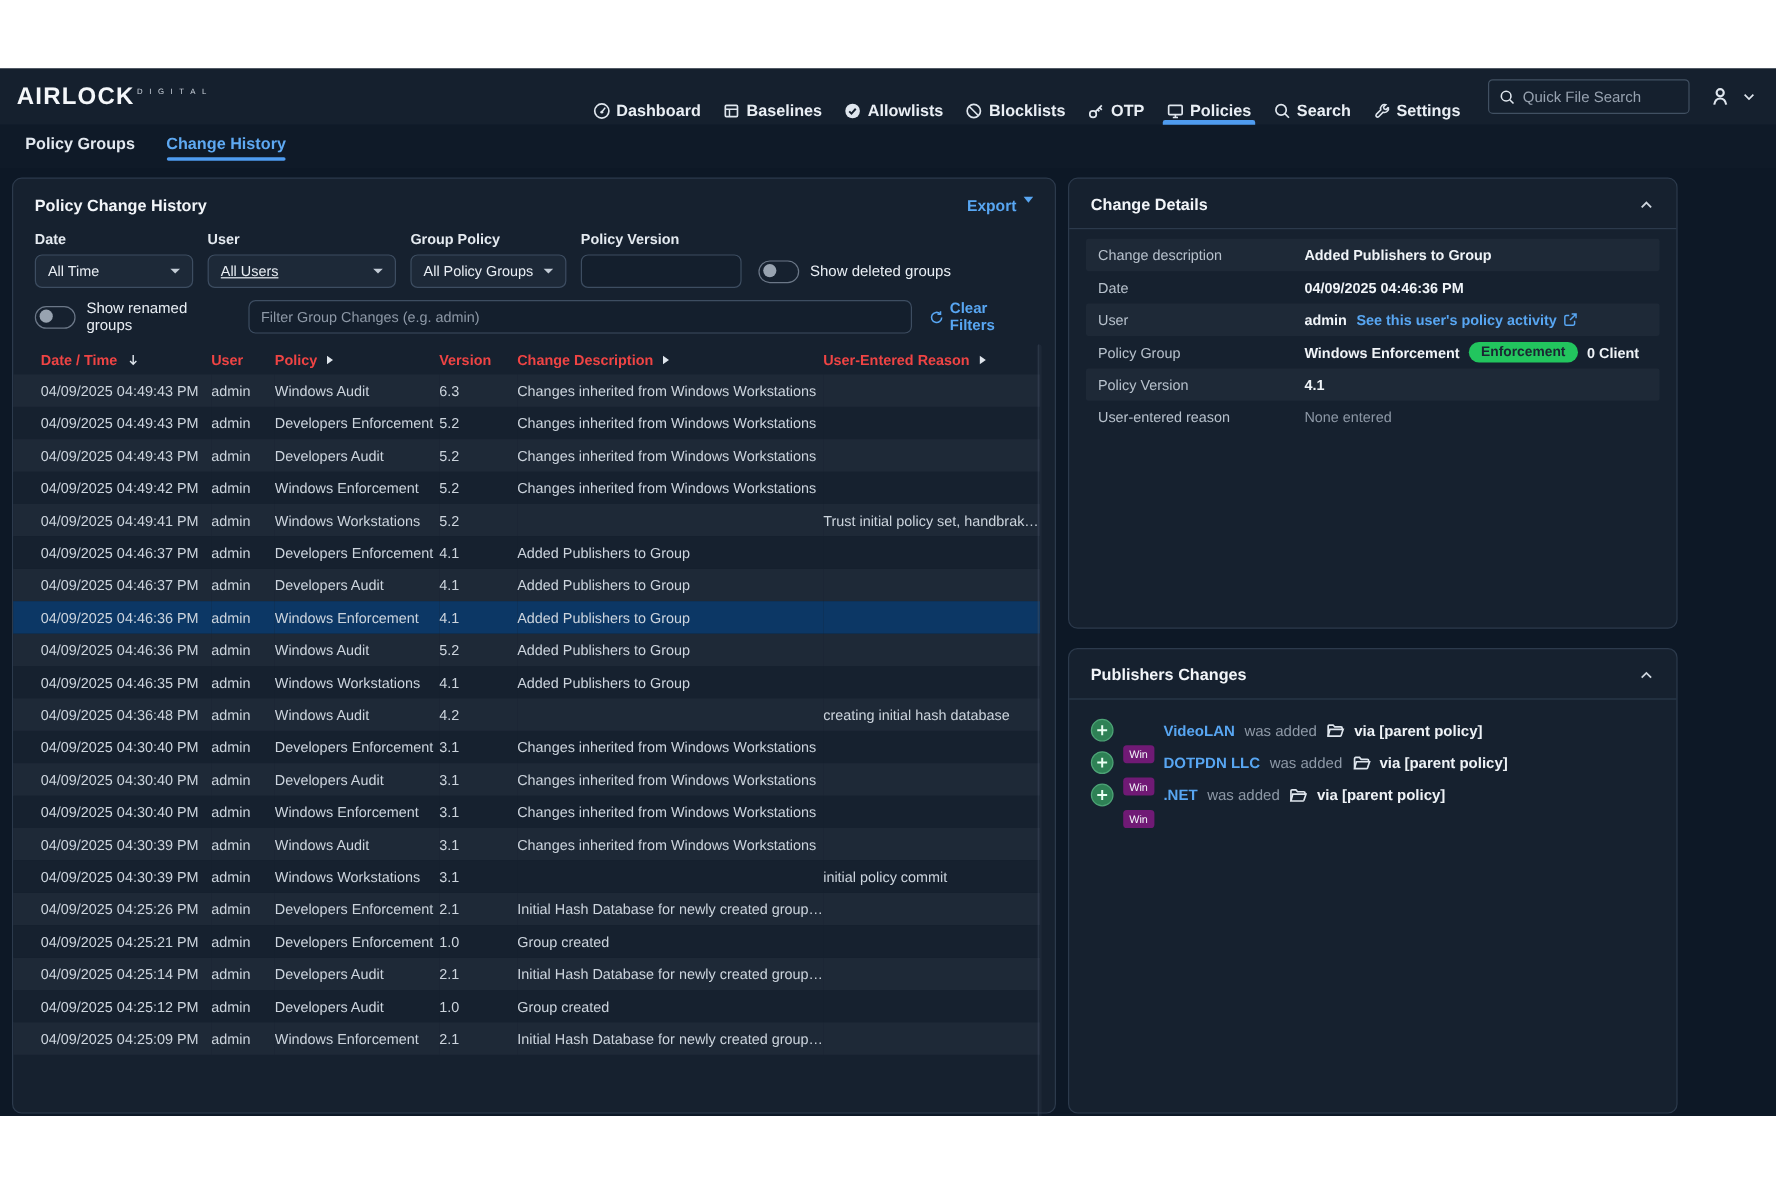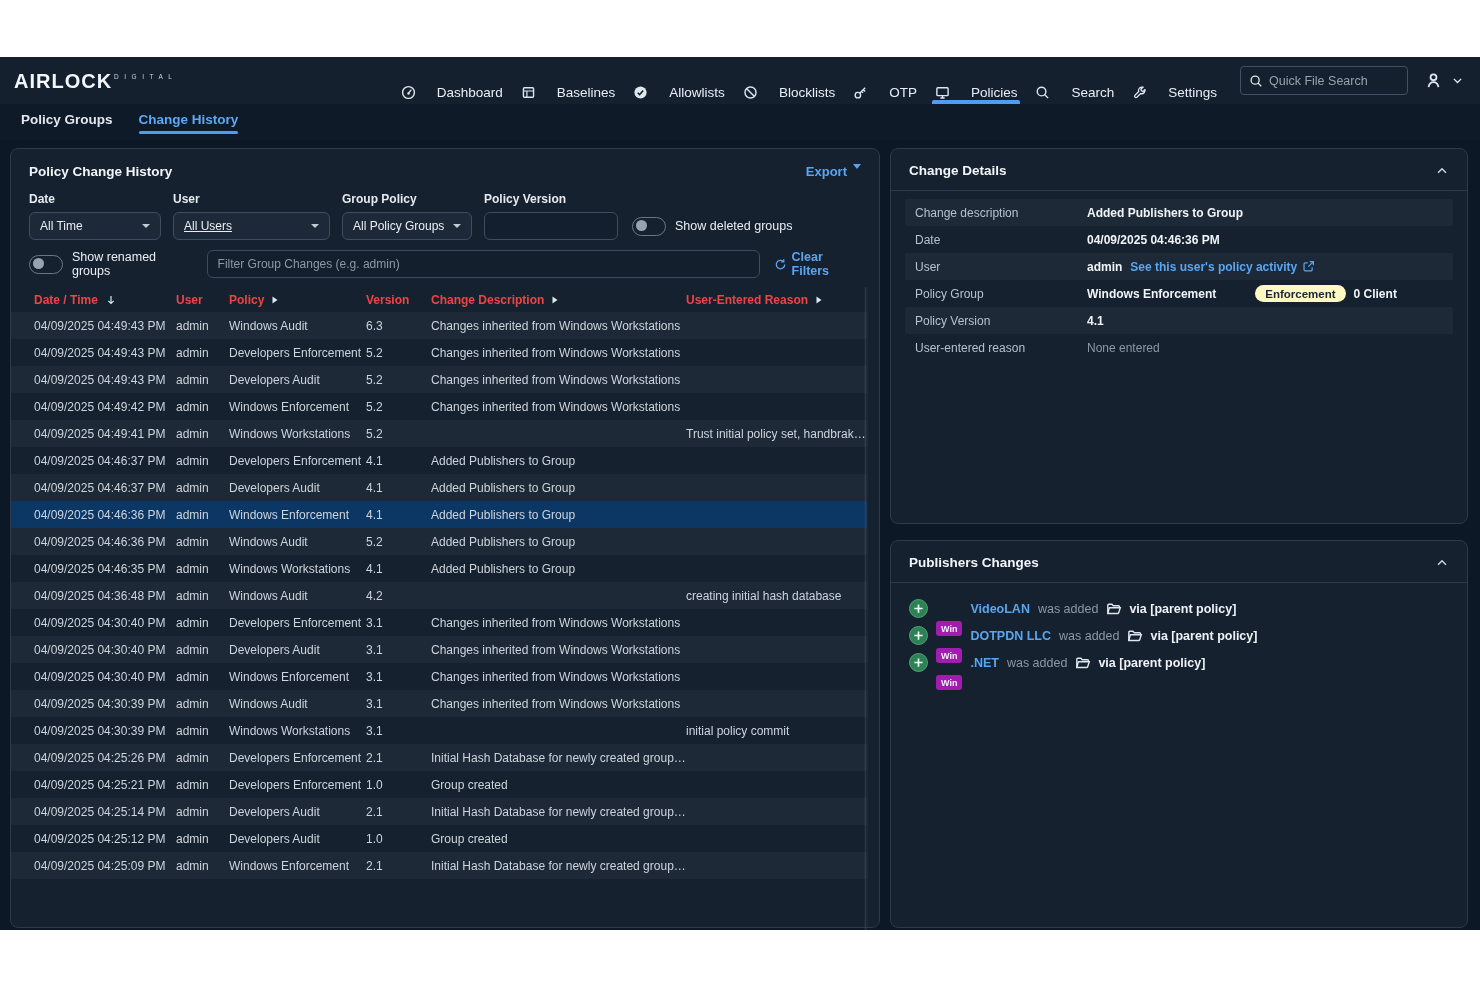--- a/index.html
+++ b/index.html
@@ -5,21 +5,21 @@
   * { margin:0; padding:0; box-sizing:border-box; }
   html,body { width:1480px; height:987px; background:#ffffff; font-family:"Liberation Sans", sans-serif; }
   .app { position:absolute; top:57px; left:0; width:1480px; height:873px; background:#0d1826; overflow:hidden; }
 
   
   .nav { height:47px; background:#15202e; display:flex; align-items:center; padding:0 16px 0 14px; }
   .brand { display:flex; flex-direction:row; line-height:1; margin-right:20px; }
   .brand-main { color:#f4f7fa; font-weight:bold; font-size:20px; letter-spacing:1px; }
   .brand-sub { color:#cdd5de; font-size:6.5px; letter-spacing:5.5px; margin-top:3px; padding-left:2px; }
   .nav-menu { margin-left:auto; display:flex; align-items:stretch; height:47px; }
-  .nav-item { display:flex; align-items:center; gap:21px; color:#e9eef4; font-size:13.5px; font-weight:400;
+  .nav-item { display:flex; align-items:center; gap:5px; color:#e9eef4; font-size:13.5px; font-weight:700;
               padding:0 9px; cursor:pointer; position:relative;margin-top:24px; }
   .nav-item svg { width:15px; height:15px; }
   .nav-item.active::after { content:''; position:absolute; left:6px; right:6px; bottom:0; height:4px;
               background:#4f9cf0; border-radius:2px 2px 0 0; }
   .quick-search { margin-left:14px; width:168px; height:29px; border:1px solid #415062; border-radius:4px;
               display:flex; align-items:center; padding:0 8px; gap:6px; color:#9aa5b2; }
   .quick-search input { background:transparent; border:none; outline:none; color:#dfe6ee; font-size:12.5px; width:115px;
               font-family:"Liberation Sans", sans-serif; }
   .quick-search input::placeholder { color:#97a2b0; }
   .user-area { margin-left:16px; display:flex; align-items:center; gap:8px; color:#e9eef4; cursor:pointer; }
@@ -27,21 +27,21 @@
   
   .tabbar { height:36px; display:flex; align-items:flex-start; gap:26px; padding:8px 0 0 21px; background:#0f1a28; }
   .tab { font-size:13.5px; font-weight:600; color:#e2e8ef; cursor:pointer; padding-bottom:7px; position:relative; }
   .tab.active { color:#5ea9f2; }
   .tab.active::after { content:''; position:absolute; left:0; right:0; bottom:0; height:3px; background:#4f9cf0; border-radius:2px; }
 
   
   .content { display:flex; gap:10px; padding:8px 12px 0 10px; }
   .panel { background:#16212f; border:1px solid #2c3a4c; border-radius:8px; }
   .left-panel { width:870px; height:780px; position:relative; }
-  .right-col { width:578px; display:flex; flex-direction:column; gap:16px; }
+  .right-col { width:508px; display:flex; flex-direction:column; gap:16px; }
   .details-panel { height:376px; }
   .pubs-panel { height:388px; }
 
   .panel-titlerow { display:flex; align-items:center; justify-content:space-between; padding:15px 18px 0 18px; }
   .panel-title { color:#f2f5f9; font-size:13.5px; font-weight:bold; }
   .export-btn { color:#58a6f2; font-size:13px; font-weight:bold; cursor:pointer; display:flex; align-items:flex-start; gap:6px; }
   .caret-down { width:0; height:0; border-left:4.5px solid transparent; border-right:4.5px solid transparent; border-top:5px solid #58a6f2; }
 
   
   .filters { padding:0 18px; }
@@ -84,28 +84,28 @@
   .panel-head { display:flex; align-items:center; justify-content:space-between; padding:14px 18px 12px 18px;
                 border-bottom:1px solid #2c3a4c; }
   .chev-btn { cursor:pointer; display:flex; color:#cfd6de; }
   .detail-rows { padding:8px 14px; }
   .drow { display:flex; align-items:center; height:27px; padding-left:10px; border-radius:2px; }
   .drow:nth-child(odd) { background:#1e2937; }
   .dlabel { width:172px; flex:none; color:#b7c1cc; font-size:12px; }
   .dvalue { color:#f0f4f8; font-size:12px; font-weight:bold; display:flex; align-items:center; gap:8px; white-space:nowrap; }
   .dvalue.muted { color:#8d98a6; font-weight:normal; }
   .dlink { color:#58a6f2; font-weight:600; cursor:pointer; display:flex; align-items:center; gap:5px; }
-  .badge { background:#fef9c3; color:#1b2533; font-size:11.5px; font-weight:bold; padding:2.5px 10px; border-radius:11px;margin-left:31px; }
+  .badge { background:#22c55e; color:#1b2533; font-size:11.5px; font-weight:bold; padding:2.5px 10px; border-radius:11px; }
 
   
   .pub-items { padding:12px 18px; display:flex; flex-direction:column; }
   .pub-item { display:flex; align-items:center; height:27px; gap:8px; font-size:12.5px; }
   .plus-circle { width:19px; height:19px; border-radius:50%; background:#2e8155; border:1.5px solid #4da376;
                  color:#eafff3; display:flex; align-items:center; justify-content:center; flex:none; }
-  .os-badge { background:#a21caf; color:#f2f5f9; font-size:9px; font-weight:bold; padding:2.5px 5px; border-radius:3px;margin-top:40px; }
+  .os-badge { background:#701a75; color:#f2f5f9; font-size:9px; font-weight:normal; padding:2.5px 5px; border-radius:3px;margin-top:40px; }
   .pub-name { color:#58a6f2; font-weight:600; cursor:pointer; }
   .pub-action { color:#8d98a6; }
   .pub-via { color:#eef2f6; font-weight:bold; display:flex; align-items:center; gap:7px; }
   .icon-white { color:#dfe6ee; display:inline-flex; }
 </style>
 </head>
 <body>
 
 <div class="app">
 

